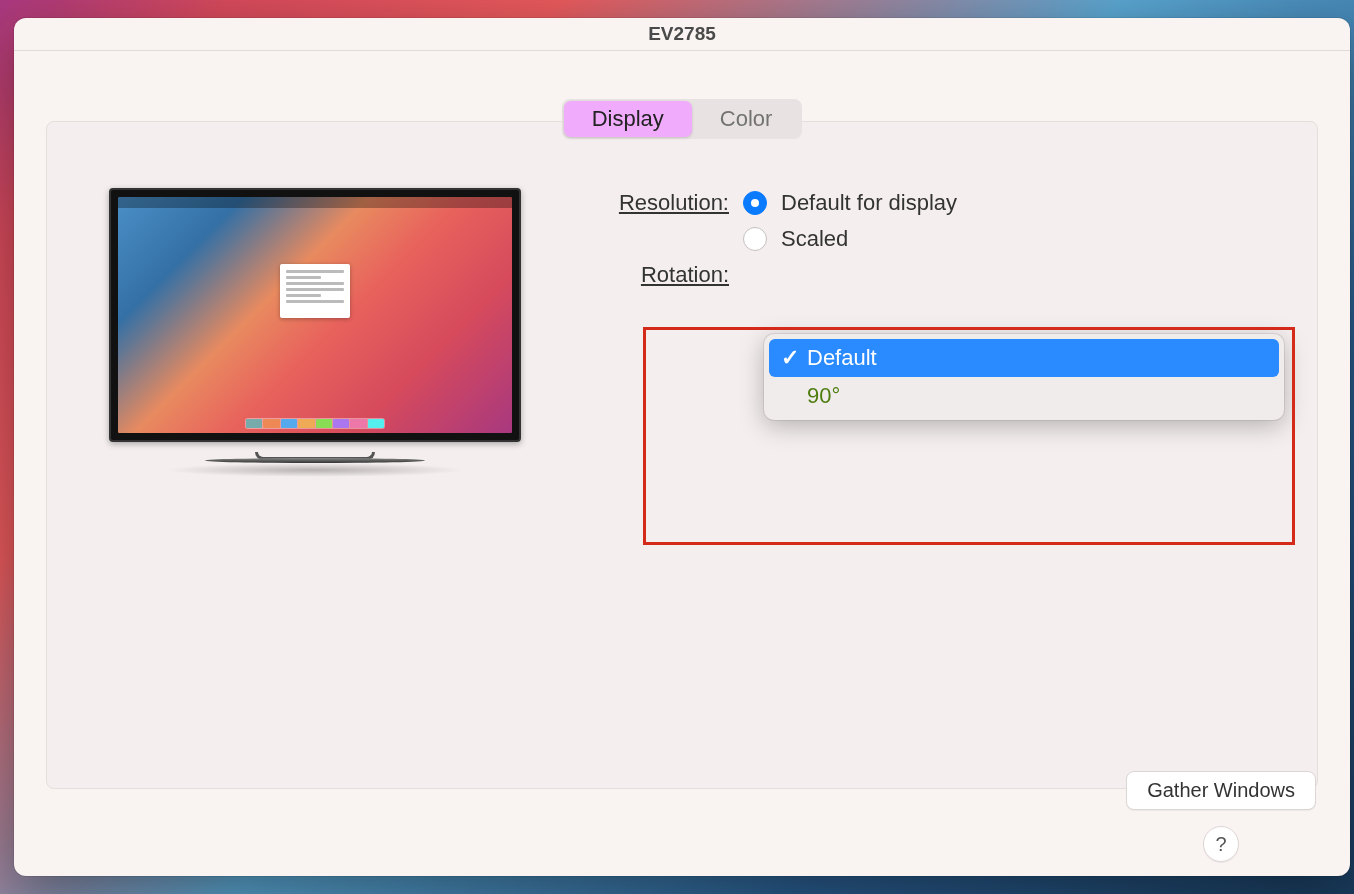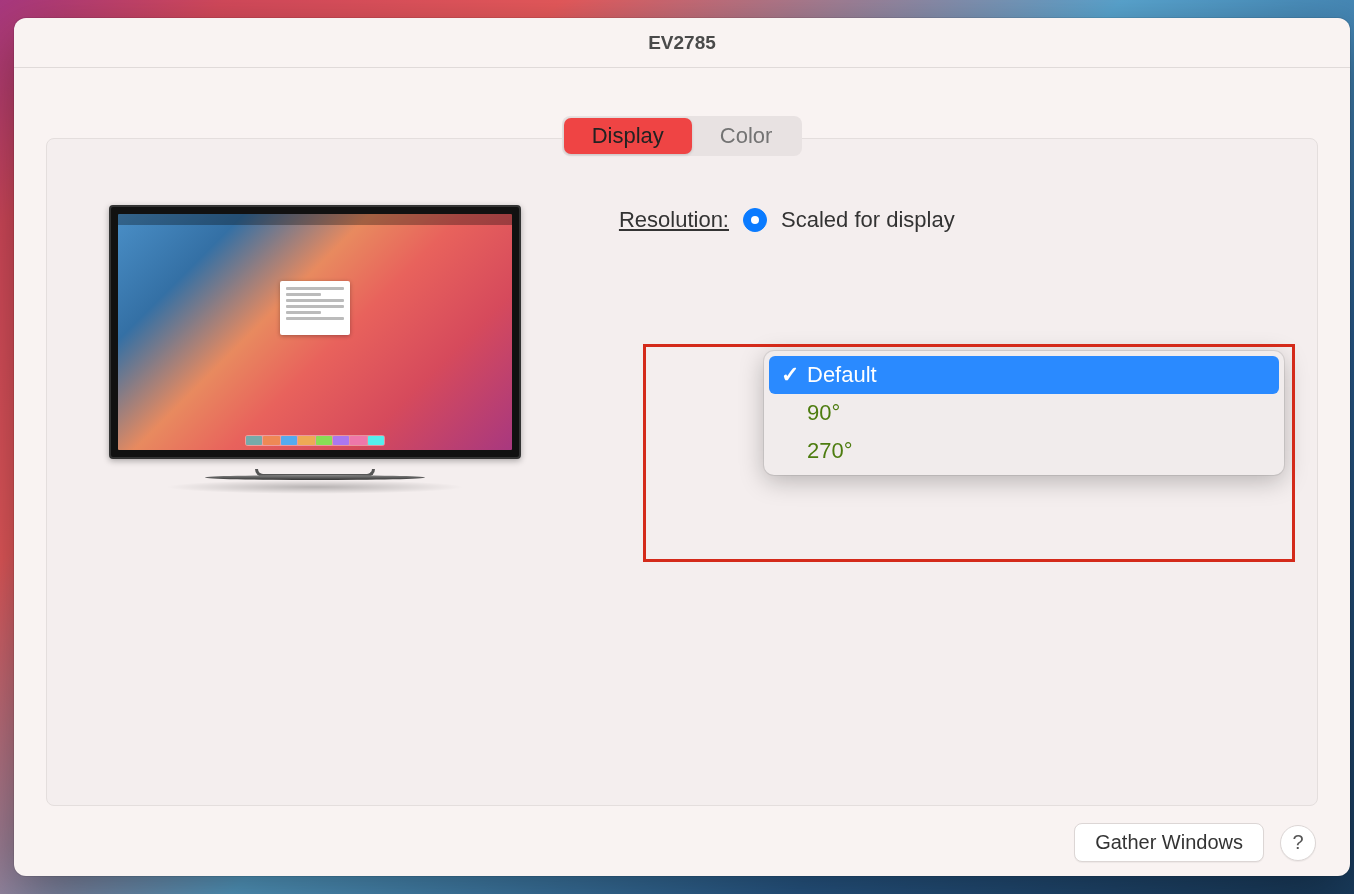--- a/index.html
+++ b/index.html
@@ -18,21 +18,21 @@
     right: 4px;
     bottom: 18px;
     background: #f9f3f2;
     border-radius: 12px;
     box-shadow: 0 20px 60px rgba(0,0,0,0.4), 0 0 0 1px rgba(0,0,0,0.08);
     overflow: visible;
     display: flex;
     flex-direction: column;
   }
   .titlebar {
-    height: 50px;
+    height: 33px;
     display: flex;
     align-items: center;
     justify-content: center;
     border-bottom: 1px solid #e0dad9;
     position: relative;
   }
   .window-title {
     font-size: 19px;
     font-weight: 600;
     color: #4a4a4a;
@@ -58,21 +58,21 @@
     position: relative;
   }
   .tab {
     padding: 5px 28px;
     font-size: 22px;
     color: #737373;
     border-radius: 7px;
     cursor: pointer;
   }
   .tab.active {
-    background: #ef4444;
+    background: #f0abfc;
     color: #222;
     box-shadow: 0 1px 3px rgba(0,0,0,0.15);
   }
   .panel {
     background: #f4eeee;
     border: 1px solid #e4dedd;
     border-radius: 8px;
     margin-top: 0;
     height: 668px;
     padding: 60px 20px 20px 62px;
@@ -245,20 +245,21 @@
     font-weight: bold;
   }
   .dropdown-item .spacer { width: 18px; display:inline-block; }
   .footer {
     position: absolute;
     right: 34px;
     bottom: 14px;
     display: flex;
     align-items: center;
     gap: 16px;
+    flex-direction: column;
   }
   .btn {
     background: #fff;
     border: 1px solid #dcd6d5;
     border-radius: 8px;
     padding: 7px 20px;
     font-size: 20px;
     color: #333;
     cursor: pointer;
     box-shadow: 0 1px 1px rgba(0,0,0,0.05);
@@ -318,37 +319,41 @@
           </div>
           <div class="monitor-stand"></div>
           <div class="stand-base"></div>
           <div class="stand-shadow"></div>
         </div>
       </div>
       <div class="settings-col">
         <div class="row">
           <span class="label">Resolution:</span>
           <span class="radio checked"></span>
-          <span>Scaled for display</span>
+          <span>Default for display</span>
+        </div>
+        <div class="row">
+          <span class="label"></span>
+          <span class="radio"></span>
+          <span>Scaled</span>
+        </div>
+        <div class="row">
+          <span class="label">Rotation:</span>
         </div>
       </div>
     </div>
 
     <div class="dropdown">
       <div class="dropdown-item selected">
         <span class="check">✓</span>
         <span>Default</span>
       </div>
       <div class="dropdown-item">
         <span class="spacer"></span>
         <span>90°</span>
-      </div>
-      <div class="dropdown-item">
-        <span class="spacer"></span>
-        <span>270°</span>
       </div>
     </div>
 
     <div class="highlight-box"></div>
   </div>
 
   <div class="footer">
     <button class="btn">Gather Windows</button>
     <div class="help">?</div>
   </div>

